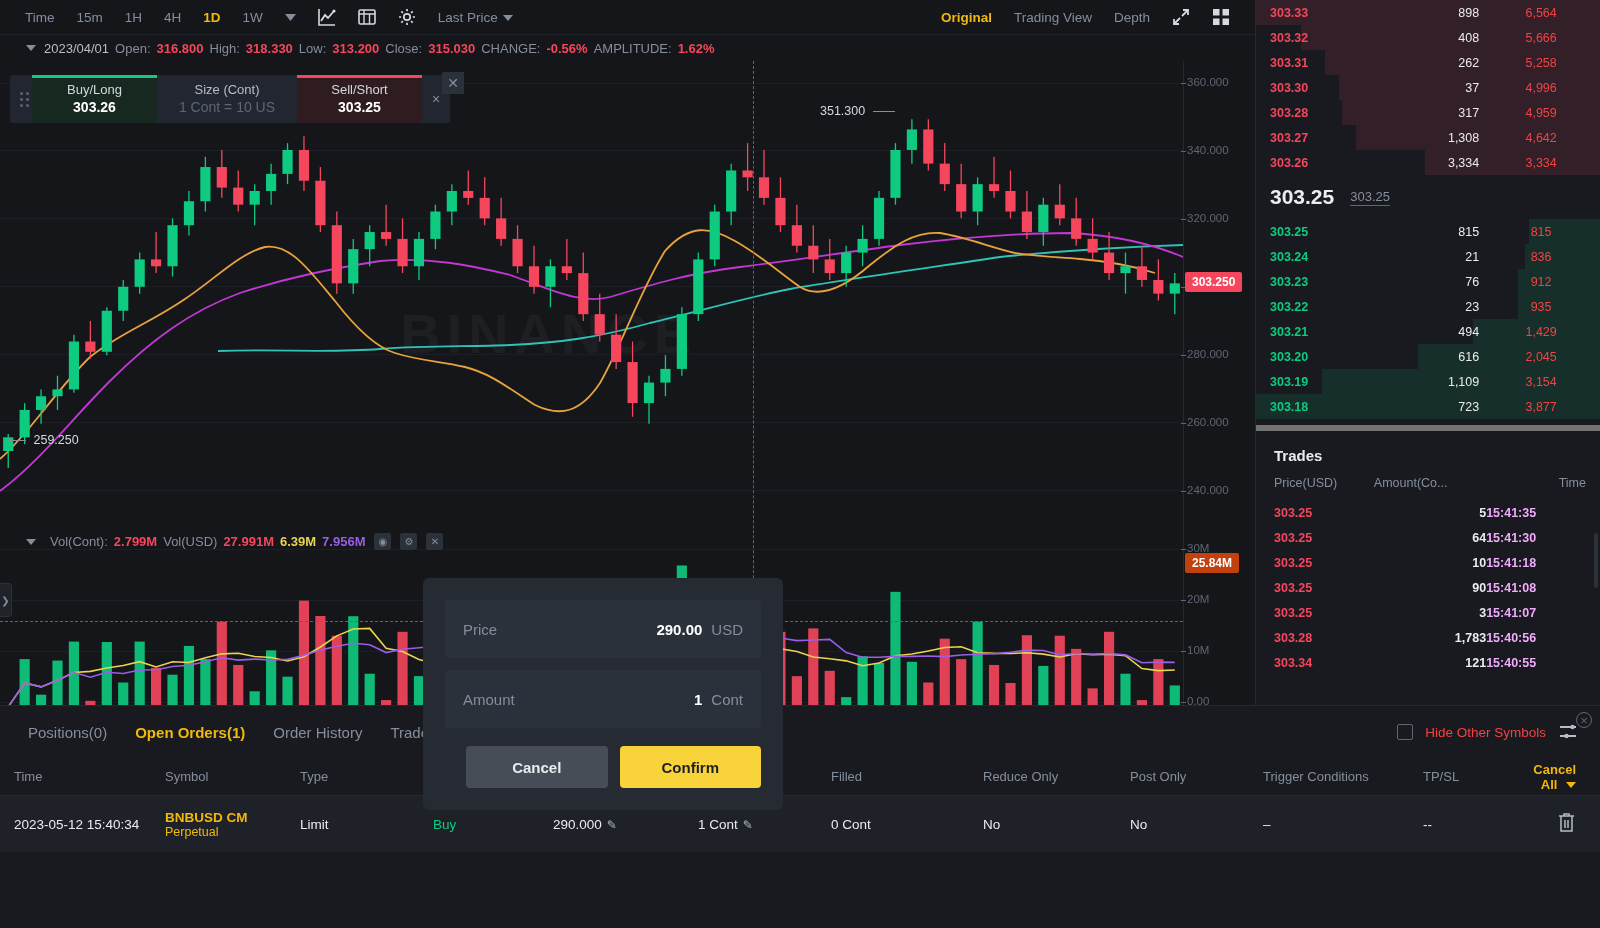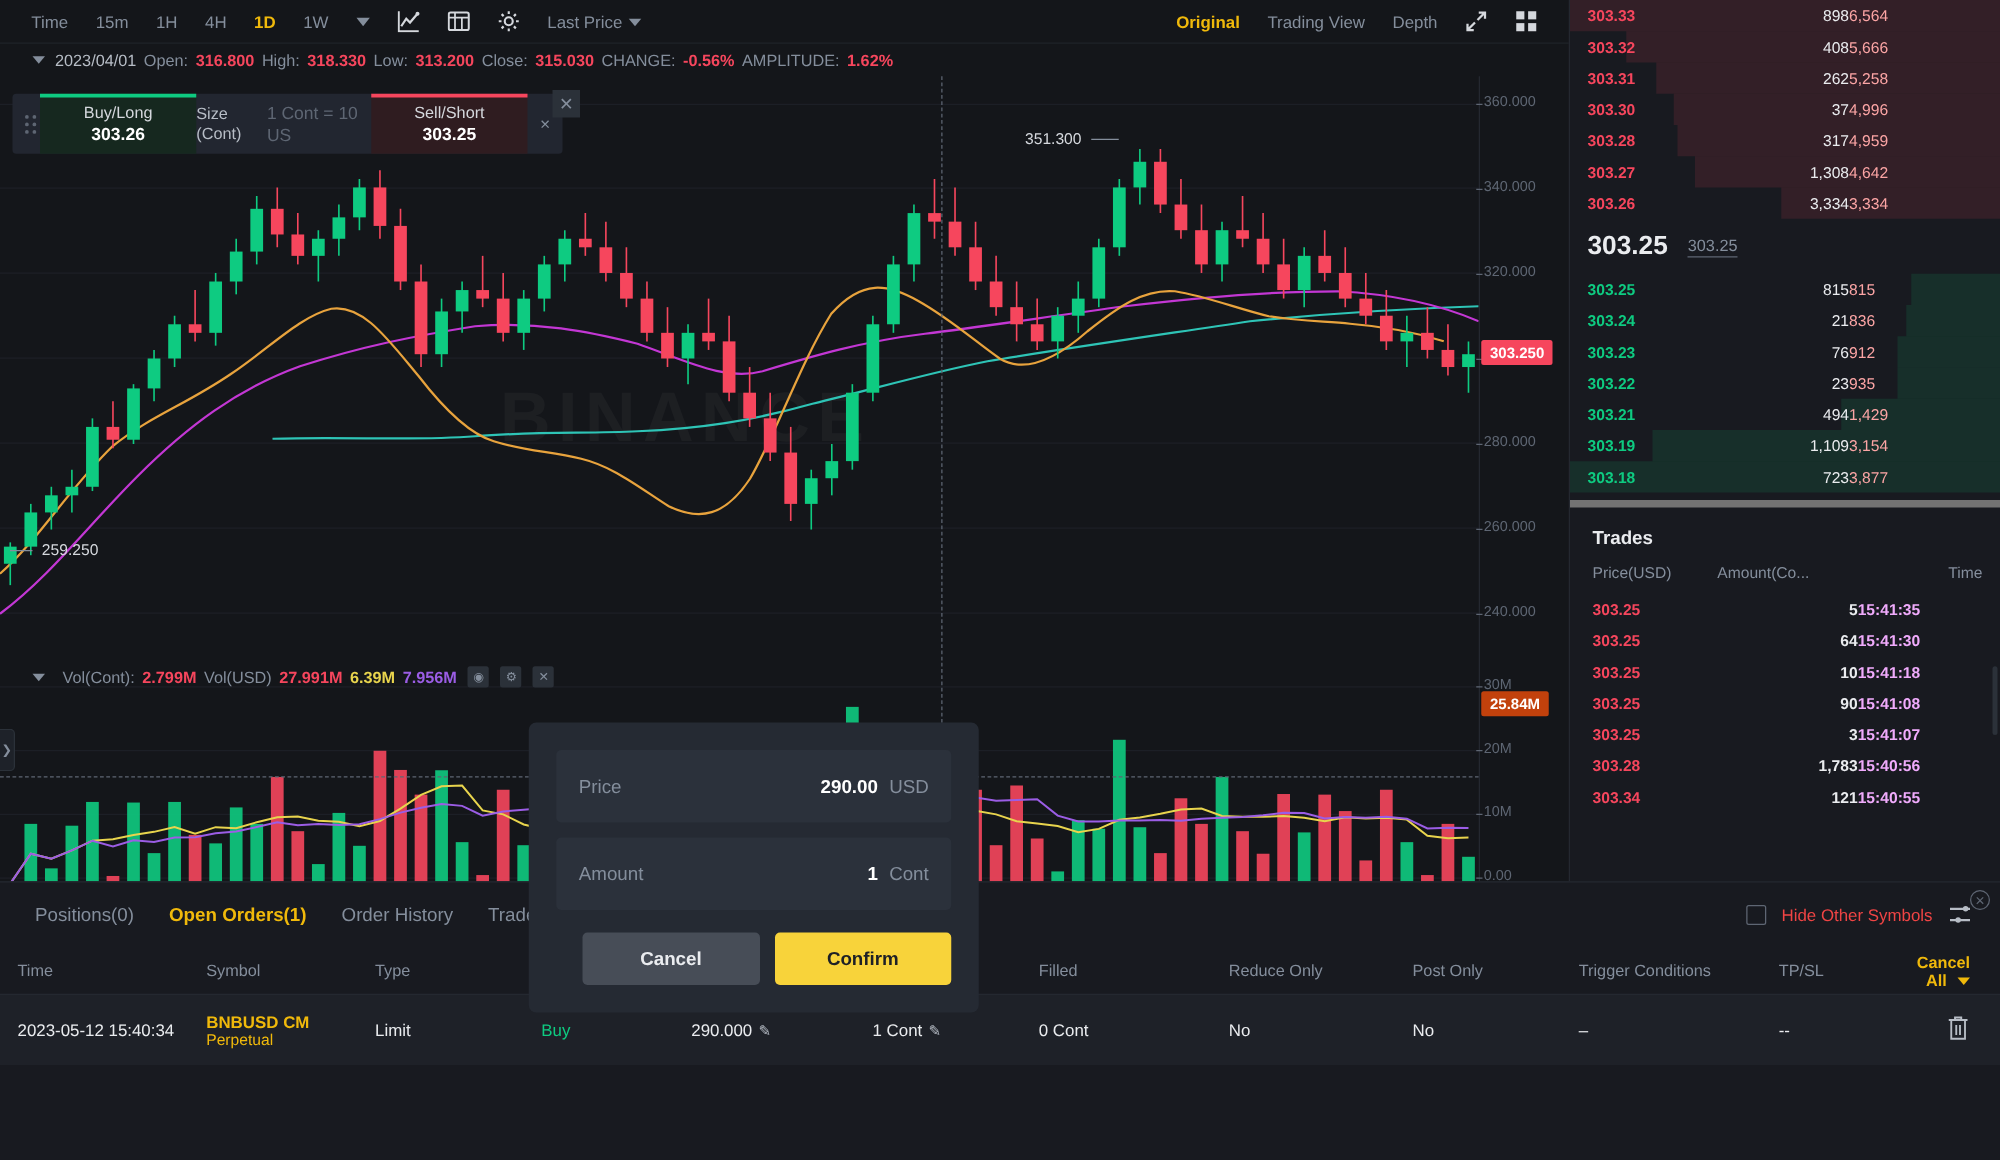--- a/index.html
+++ b/index.html
@@ -34,21 +34,21 @@
   .qo { position: absolute; left: 10px; top: 75px; width: 440px; height: 48px; background: #222630; border-radius: 3px; display:flex; align-items:center; z-index: 12;}
   .qo-grip { width: 22px; display:flex; align-items:center; justify-content:center; flex-direction:column; gap:3px;}
   .qo-grip span { display:block; width:3px;height:3px;background:#5e6673;border-radius:50%;box-shadow:6px 0 0 #5e6673;}
   .qo-btn { width: 125px; height: 48px; display:flex; flex-direction:column; align-items:center; justify-content:center; position:relative; cursor:pointer;}
   .qo-buy { background: #16281f; justify-content: center; }
   .qo-buy::before{content:"";position:absolute;top:0;left:0;right:0;height:3px;background:#0ecb81;}
   .qo-sell { background: #2f1c20; }
   .qo-sell::before{content:"";position:absolute;top:0;left:0;right:0;height:3px;background:#f6465d;}
   .qo-btn .t { font-size:13px; color:#d5d8dd; line-height:16px;}
   .qo-btn .p { font-size:14px; font-weight:bold; color:#fff; line-height:18px;}
-  .qo-size { flex:1; display:flex; flex-direction:row; align-items:center; justify-content:center; }
+  .qo-size { flex:1; display:flex; flex-direction:column; align-items:center; justify-content:center; }
   .qo-size .t { font-size:13px;color:#b7bdc6; line-height:16px;}
   .qo-size .p { font-size:14px;color:#5e6673; line-height:18px;}
   .qo-x { width:28px; text-align:center; color:#848e9c; font-size:14px; cursor:pointer;}
   .qo-close { position:absolute; left:442px; top:72px; width:22px;height:22px; background:#2b3139; color:#848e9c; display:flex;align-items:center;justify-content:center; font-size:14px; z-index:12; cursor:pointer;}
 
   
   .chart-body { position:absolute; left:0; top:61px; width:1255px; height:644px; }
   .plot { position:absolute; left:0; top:0; width:1183px; height:455px; overflow:hidden;}
   .vol-plot { position:absolute; left:0; top:485px; width:1183px; height:195px; overflow:hidden;}
   .price-axis { position:absolute; left:1183px; top:0; width:72px; height:644px; }
@@ -77,21 +77,21 @@
 
   .side-toggle { position:absolute; left:0; top:583px; width:12px; height:34px; background:#1e2229; border:1px solid #2b3139; border-left:none; border-radius:0 4px 4px 0; display:flex;align-items:center;justify-content:center; color:#848e9c; font-size:10px; cursor:pointer; z-index:8;}
 
   
   .right-col { position:absolute; left:1255px; top:0; width:345px; height:705px; background:#181a20; border-left:1px solid #242830;}
   .ob { position:relative; width:345px; }
   .ob-row { position:relative; height:25px; display:flex; align-items:center; font-size:12.5px; padding:0 14px; cursor:pointer;}
   .ob-row .bar { position:absolute; right:0; top:0; height:25px; }
   .ob-row .c1 { width:33%; z-index:2; font-weight:bold;}
   .ob-row .c2 { width:33%; text-align:right; z-index:2; color:#eaecef;}
-  .ob-row .c3 { width:34%; text-align:left; z-index:2; color:#fca5a5;}
+  .ob-row .c3 { width:34%; text-align:center; z-index:2; color:#ef4444;padding-left:16px;}
   .ask .c1 { color:#f6465d; }
   .bid .c1 { color:#0ecb81; }
   .ask .bar { background:rgba(246,70,93,0.12); }
   .bid .bar { background:rgba(14,203,113,0.12); }
   .ob-mid { height:44px; display:flex; align-items:center; padding:0 14px; gap:16px; }
   .ob-mid .big { font-size:21px; font-weight:bold; color:#eaecef;}
   .ob-mid .sub { font-size:13px; color:#848e9c; border-bottom:1px solid #5e6673; padding-bottom:1px;}
 
   .trades { border-top:6px solid #737373; margin-top:6px;}
   .trades-title { font-size:15px; font-weight:bold; padding:16px 14px 12px 18px; color:#eaecef;}
@@ -613,20 +613,26 @@
       <div class="c2">23</div>
       <div class="c3">935</div>
     </div>
           <div class="ob-row bid">
       <div class="bar" style="width:37%"></div>
       <div class="c1">303.21</div>
       <div class="c2">494</div>
       <div class="c3">1,429</div>
     </div>
           <div class="ob-row bid">
+      <div class="bar" style="width:53%"></div>
+      <div class="c1">303.20</div>
+      <div class="c2">616</div>
+      <div class="c3">2,045</div>
+    </div>
+          <div class="ob-row bid">
       <div class="bar" style="width:81%"></div>
       <div class="c1">303.19</div>
       <div class="c2">1,109</div>
       <div class="c3">3,154</div>
     </div>
           <div class="ob-row bid">
       <div class="bar" style="width:100%"></div>
       <div class="c1">303.18</div>
       <div class="c2">723</div>
       <div class="c3">3,877</div>

